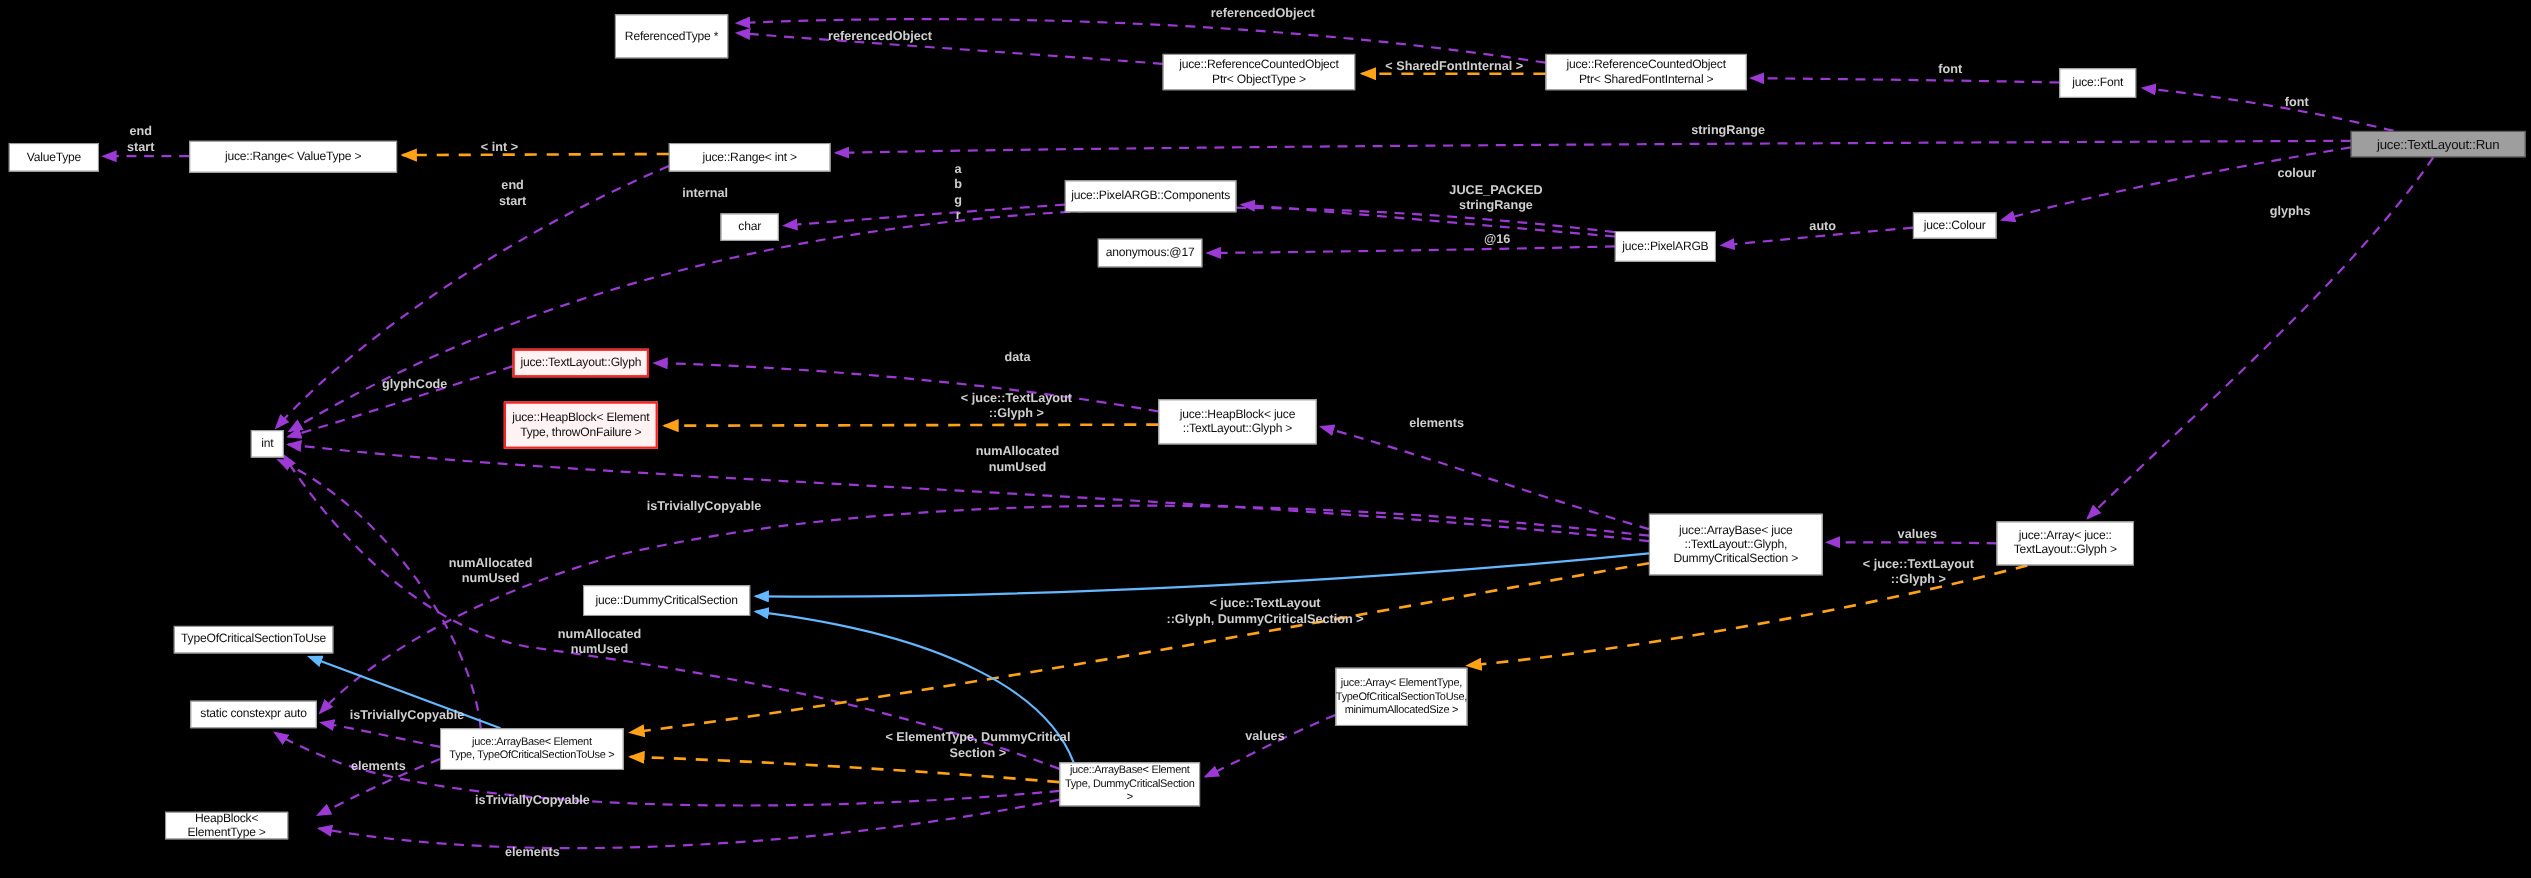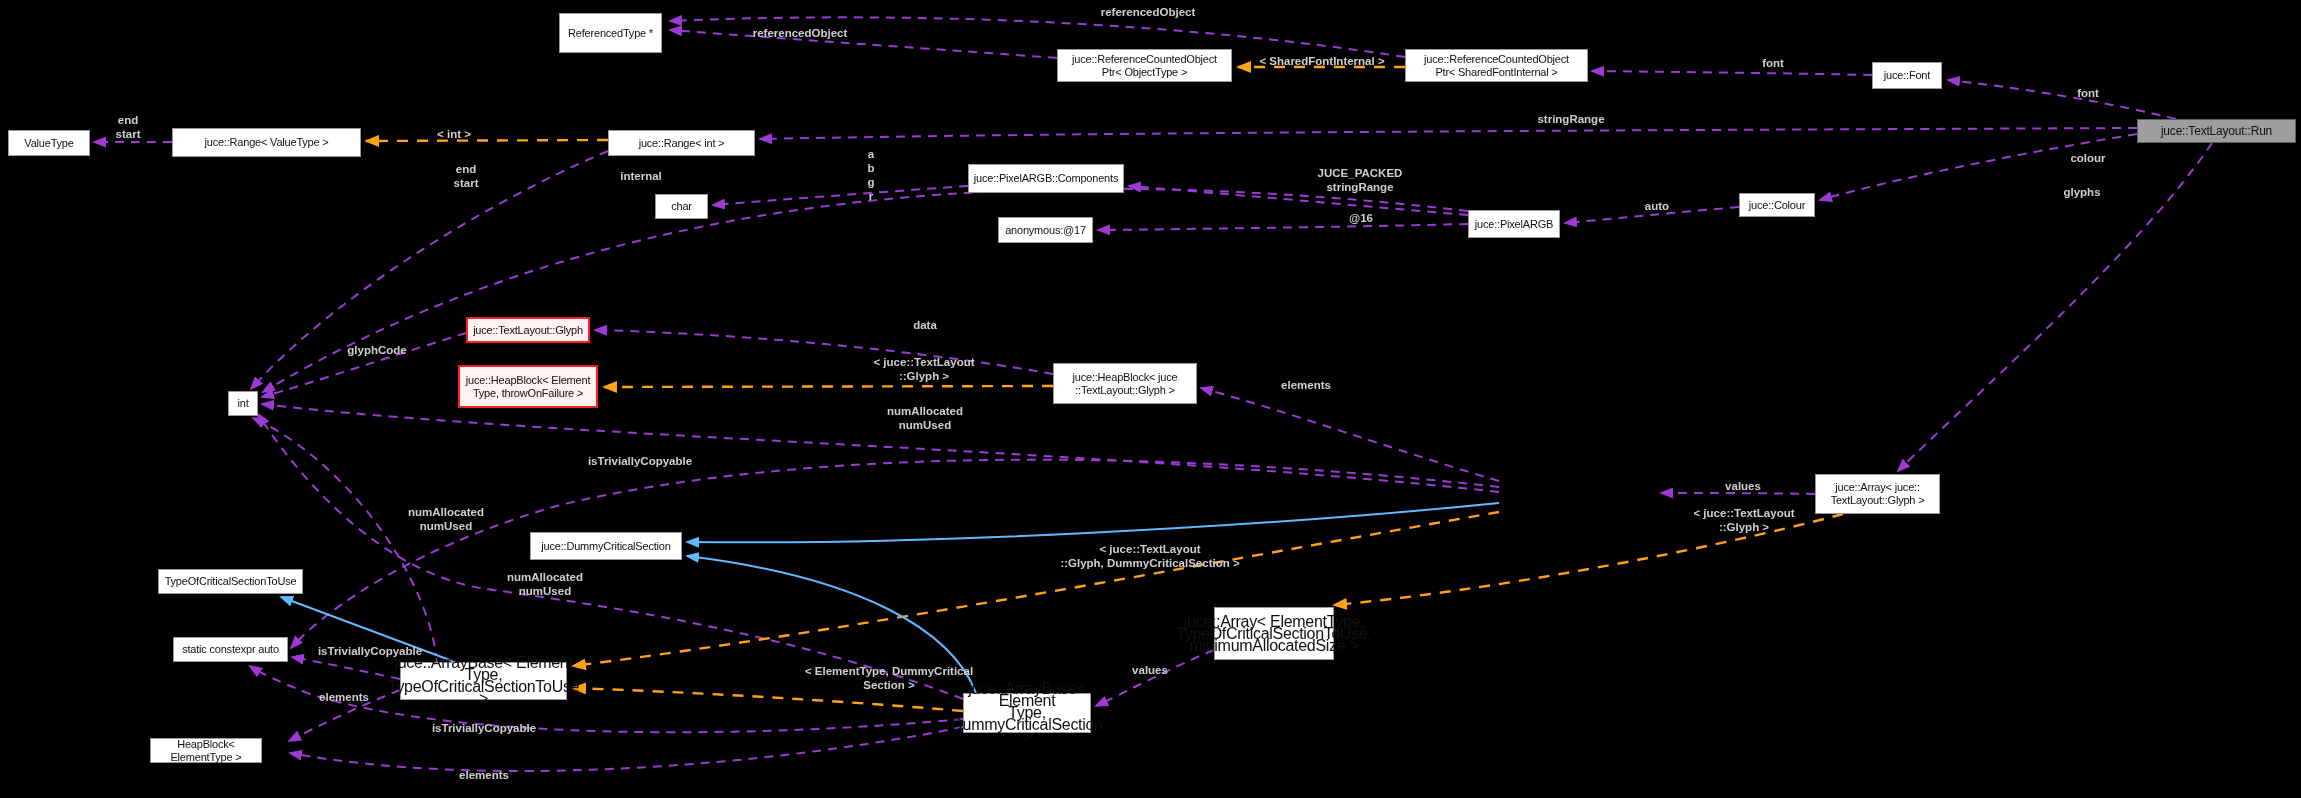--- a/index.html
+++ b/index.html
@@ -12,21 +12,21 @@
   .oe { stroke:#ffa216; stroke-width:2.4; stroke-dasharray:11 9; fill:none; }
   .be { stroke:#63b8ff; stroke-width:2; fill:none; }
   .node {
     position:absolute; display:flex; align-items:center; justify-content:center;
     text-align:center; background:#ffffff; border:1px solid #999999; color:#101010;
     font-size:11px; line-height:13px; white-space:pre-line; box-sizing:border-box;
     padding:1px 2px; letter-spacing:-0.2px;
   }
   .node.red { border:2px solid #ff1f1f; background:#fff2f2; }
   .node.main { background:#9e9e9e; border-color:#5e5e5e; font-size:12px; }
-  .node.tight { font-size:16px; line-height:12px; letter-spacing:-0.3px; }
+  .node.tight { font-size:10px; line-height:12px; letter-spacing:-0.3px; }
   .elabel {
     position:absolute; transform:translate(-50%,-50%); color:#cfcfcf;
     font-size:11.5px; font-weight:bold; line-height:14px; text-align:center;
     white-space:pre-line;
   }
 </style>
 </head>
 <body>
 
 <div class="canvas">
@@ -98,20 +98,23 @@
   <div class="node" style="left:968px;top:164px;width:156px;height:29px">juce::PixelARGB::Components</div>
   <div class="node" style="left:998px;top:217px;width:95px;height:26px">anonymous:@17</div>
   <div class="node" style="left:1468px;top:210px;width:92px;height:28px">juce::PixelARGB</div>
   <div class="node" style="left:1739px;top:193px;width:76px;height:24px">juce::Colour</div>
   <div class="node" style="left:228px;top:391px;width:30px;height:25px">int</div>
   <div class="node red" style="left:466px;top:317px;width:124px;height:26px">juce::TextLayout::Glyph</div>
   <div class="node red" style="left:458px;top:365px;width:140px;height:43px">juce::HeapBlock&lt; Element
 Type, throwOnFailure &gt;</div>
   <div class="node" style="left:1053px;top:363px;width:144px;height:41px">juce::HeapBlock&lt; juce
 ::TextLayout::Glyph &gt;</div>
+  <div class="node" style="left:1499px;top:467px;width:158px;height:56px">juce::ArrayBase&lt; juce
+::TextLayout::Glyph,
+DummyCriticalSection &gt;</div>
   <div class="node" style="left:1815px;top:474px;width:125px;height:40px">juce::Array&lt; juce::
 TextLayout::Glyph &gt;</div>
   <div class="node" style="left:530px;top:532px;width:152px;height:28px">juce::DummyCriticalSection</div>
   <div class="node" style="left:158px;top:569px;width:145px;height:25px">TypeOfCriticalSectionToUse</div>
   <div class="node" style="left:173px;top:637px;width:115px;height:25px">static constexpr auto</div>
   <div class="node tight" style="left:400px;top:662px;width:167px;height:38px">juce::ArrayBase&lt; Element
 Type, TypeOfCriticalSectionToUse &gt;</div>
   <div class="node tight" style="left:963px;top:693px;width:128px;height:40px">juce::ArrayBase&lt; Element
 Type, DummyCriticalSection &gt;</div>
   <div class="node tight" style="left:1214px;top:607px;width:120px;height:53px">juce::Array&lt; ElementType,

